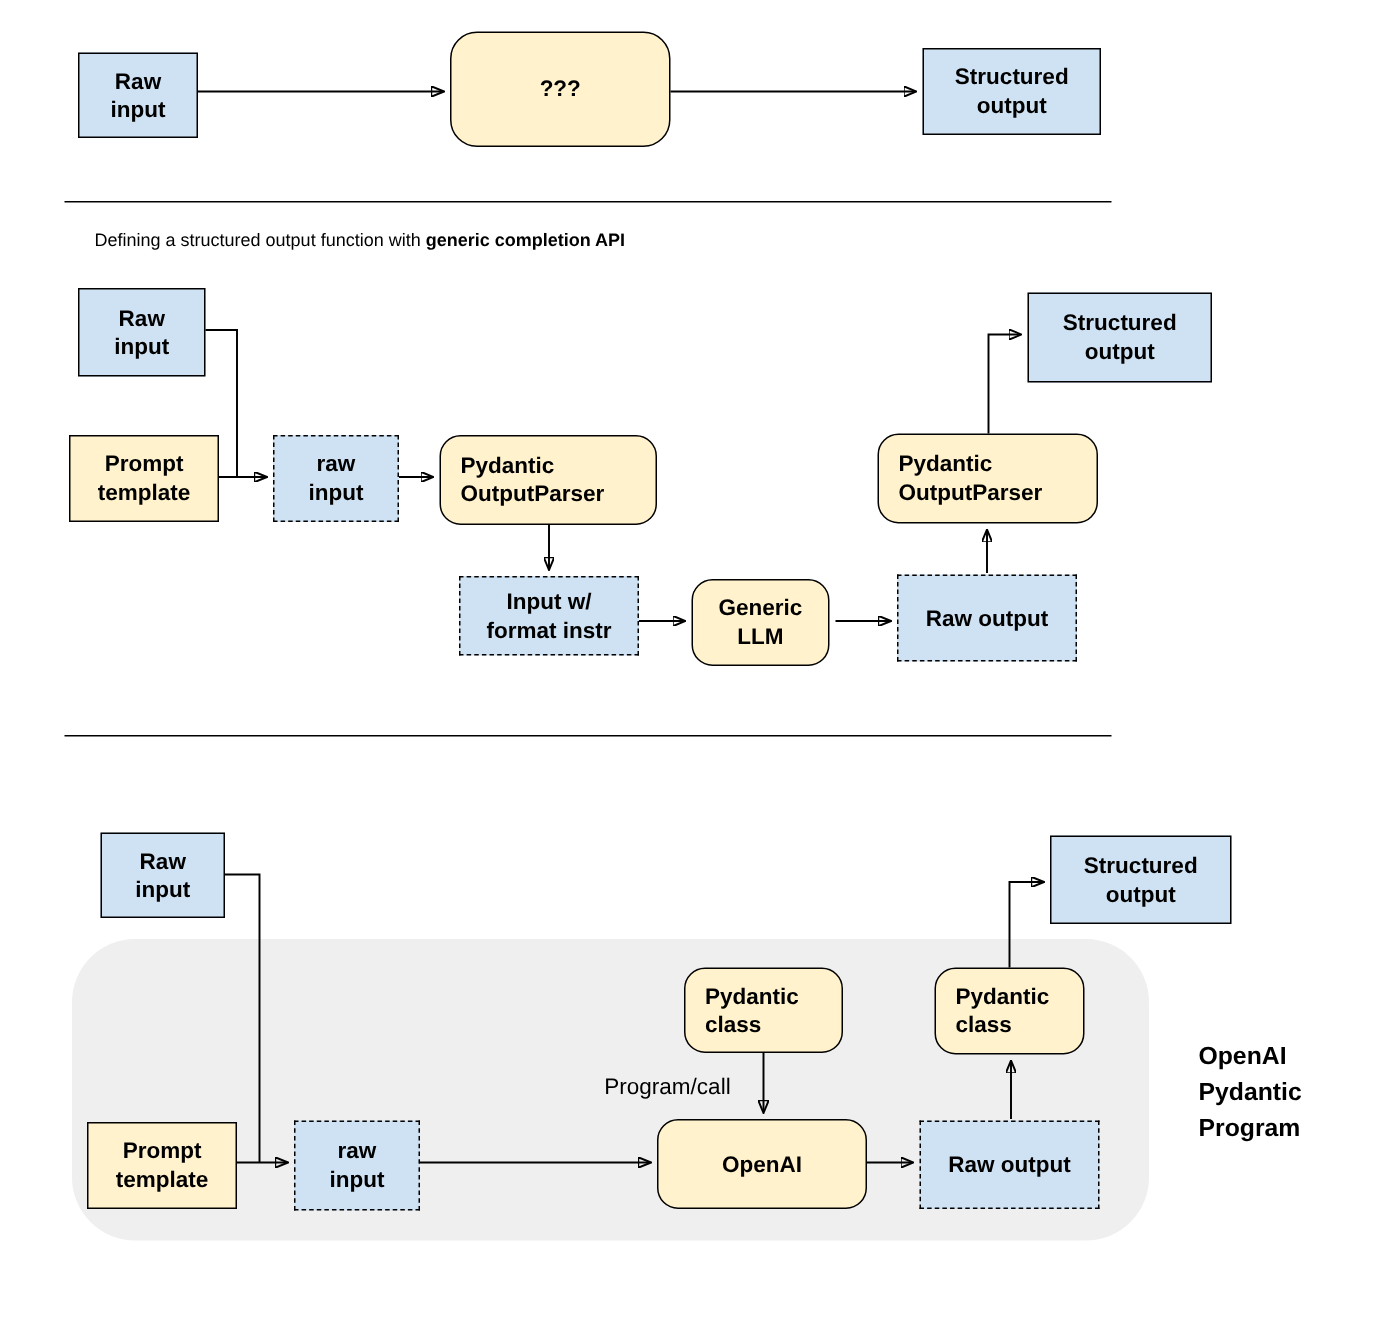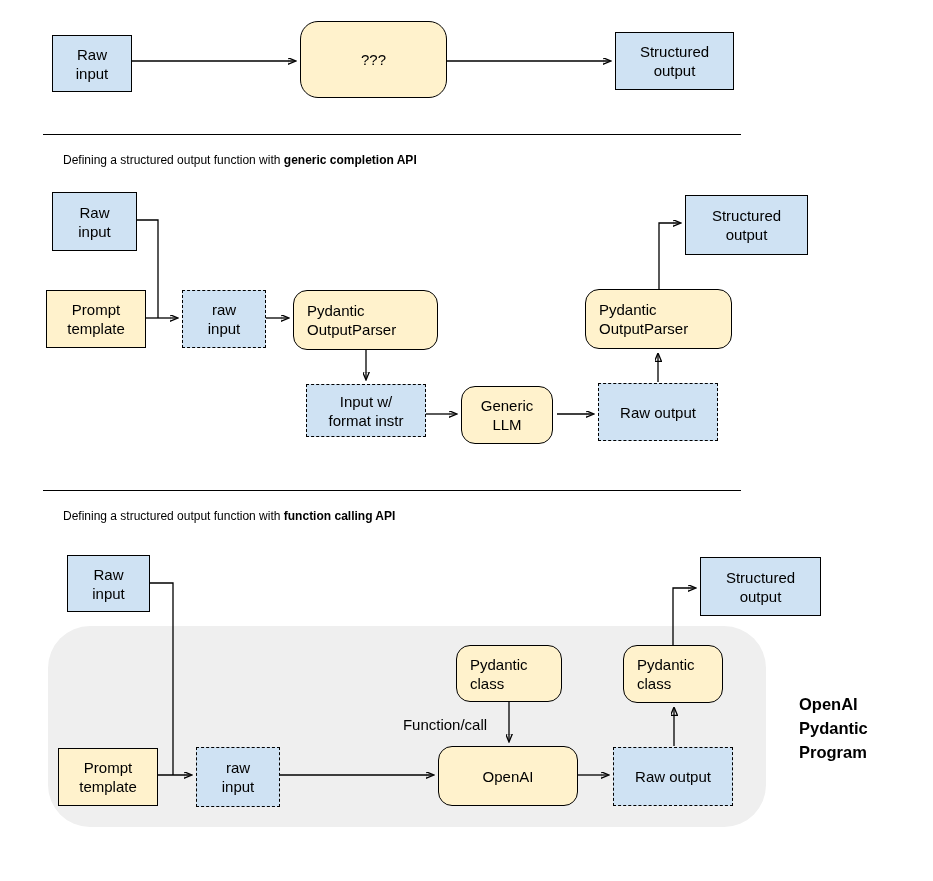--- a/index.html
+++ b/index.html
@@ -16,20 +16,21 @@
     position: absolute;
     box-sizing: border-box;
     display: flex;
     align-items: center;
     justify-content: center;
     text-align: center;
     font-size: 15px;
     line-height: 19px;
     white-space: pre-line;
     z-index: 2;
+    font-weight: bold;
   }
   .blue   { background: var(--box-blue, #cfe2f3); border: 1.2px solid #000; }
   .yellow { background: var(--box-yellow, #fff2cc); border: 1.5px solid #000; }
   .dashed { background: var(--box-blue, #cfe2f3); border: 1.5px dashed #000; }
   .round    { border-radius: 14px; }
   .round-lg { border-radius: 18px; }
   .align-left { justify-content: flex-start; text-align: left; padding-left: 13px; }
   .divider {
     position: absolute;
     height: 0;
@@ -103,35 +104,32 @@
   <div class="node yellow round" style="left:461px; top:386px; width:92px; height:58px;">Generic
 LLM</div>
   <div class="node dashed" style="left:598px; top:383px; width:120px; height:58px;">Raw output</div>
   <div class="node yellow round align-left" style="left:585px; top:289px; width:147px; height:60px;">Pydantic
 OutputParser</div>
   <div class="node blue" style="left:685px; top:195px; width:123px; height:60px;">Structured
 output</div>
 
   <div class="divider" style="left:43px; top:490px; width:698px;"></div>
 
-  <div class="heading" style="left:63px; top:507px;">
-    <span>Defining a structured output function with </span><span class="bold-part">function calling API</span>
-  </div>
 
   <div class="gray-panel" style="left:48px; top:626px; width:718px; height:201px;"></div>
 
   <div class="node blue" style="left:67px; top:555px; width:83px; height:57px;">Raw
 input</div>
   <div class="node yellow" style="left:58px; top:748px; width:100px; height:58px;">Prompt
 template</div>
   <div class="node dashed" style="left:196px; top:747px; width:84px; height:60px;">raw
 input</div>
   <div class="node yellow round align-left" style="left:456px; top:645px; width:106px; height:57px;">Pydantic
 class</div>
-  <div class="free-label" style="left:385px; top:716px; width:120px;">Function/call</div>
+  <div class="free-label" style="left:385px; top:716px; width:120px;">Program/call</div>
   <div class="node yellow round" style="left:438px; top:746px; width:140px; height:60px;">OpenAI</div>
   <div class="node dashed" style="left:613px; top:747px; width:120px; height:59px;">Raw output</div>
   <div class="node yellow round align-left" style="left:623px; top:645px; width:100px; height:58px;">Pydantic
 class</div>
   <div class="node blue" style="left:700px; top:557px; width:121px; height:59px;">Structured
 output</div>
   <div class="program-label" style="left:799px; top:692px; width:110px;">OpenAI
 Pydantic
 Program</div>
 

